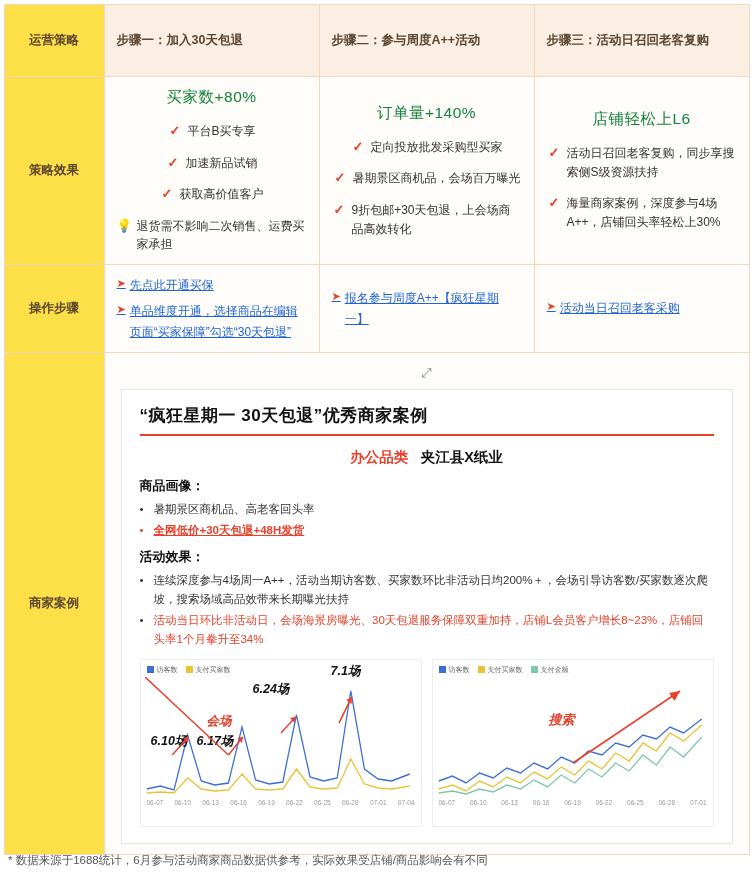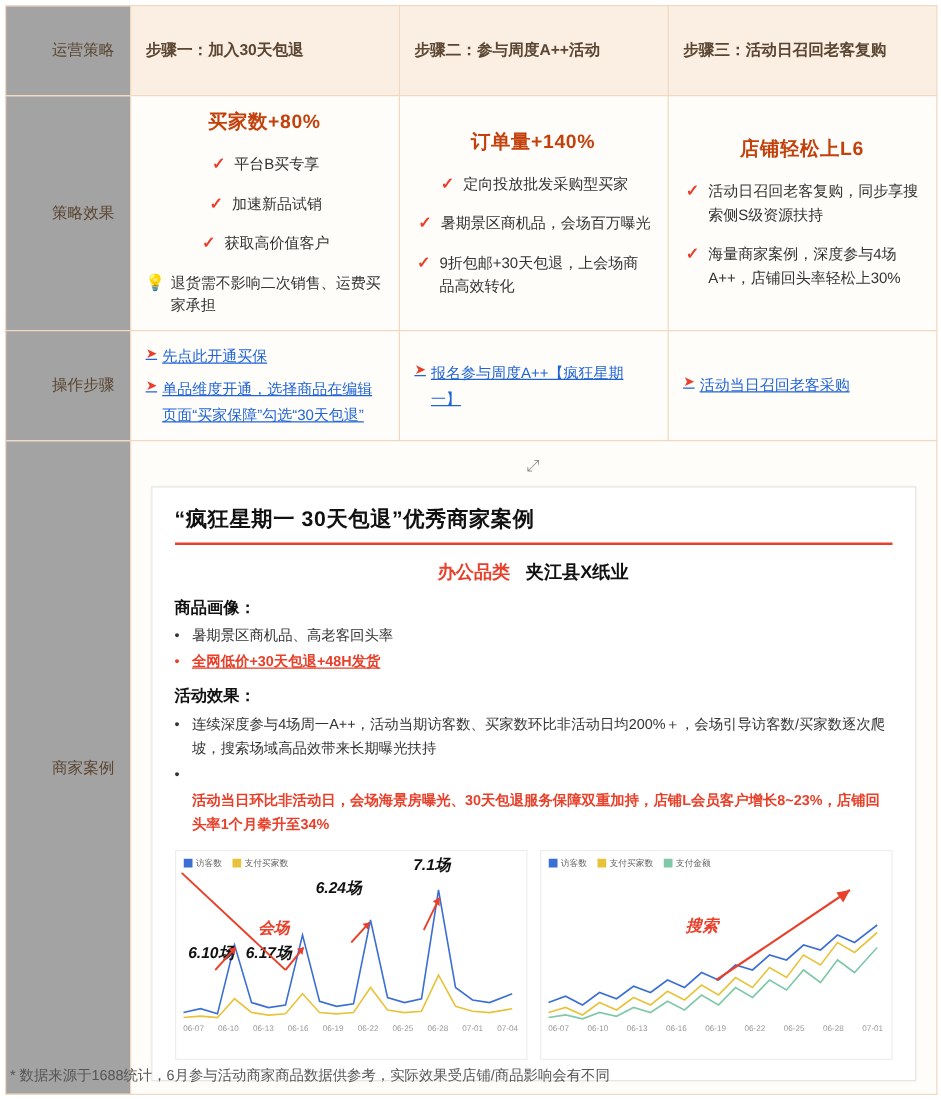--- a/index.html
+++ b/index.html
@@ -21,43 +21,43 @@
     margin: 4px auto 0 auto;
     table-layout: fixed;
   }
   table.matrix td {
     border: 1px solid #f0d9c0;
     vertical-align: middle;
     padding: 10px 12px;
   }
   .rowlabel {
     width: 100px;
-    background: #a3a3a3;
-    text-align: right;
+    background: #fde047;
+    text-align: center;
     color: #5a4632;
     font-size: 12.5px;
-    font-weight: normal;
+    font-weight: bold;
   }
   .cell-head {
     background: #fbeee2;
     color: #5a4632;
     font-size: 12.5px;
     font-weight: bold;
     height: 72px;
   }
   .cell-body {
     background: #fffdfa;
     text-align: center;
     font-size: 12px;
     color: #333;
   }
   .eff-title {
     font-size: 15.5px;
-    font-weight: bold;
-    color: #c2410c;
+    font-weight: normal;
+    color: #15803d;
     margin-bottom: 14px;
     letter-spacing: .5px;
   }
   .bullet {
     display: flex;
     align-items: flex-start;
     justify-content: center;
     margin: 0 auto 13px auto;
     max-width: 200px;
     line-height: 1.55;
@@ -153,21 +153,21 @@
     display: flex;
     text-align: left;
     font-size: 11.5px;
     line-height: 1.65;
     color: #333;
     margin-bottom: 2px;
   }
   .li .dot { flex: 0 0 auto; width: 14px; color: #333; }
   .li .dotred { flex: 0 0 auto; width: 14px; color: #e8402a; }
   .li .body { flex: 1 1 auto; }
-  .red { color: #e8402a; font-weight: bold; margin-top: 21px; }
+  .red { color: #e8402a; font-weight: normal; }
   .redu { color: #e8402a; font-weight: bold; text-decoration: underline; }
   .charts {
     display: flex;
     gap: 10px;
     margin-top: 10px;
   }
   .chartbox {
     flex: 1 1 0;
     border: 1px solid #eeeeee;
     background: #fff;

